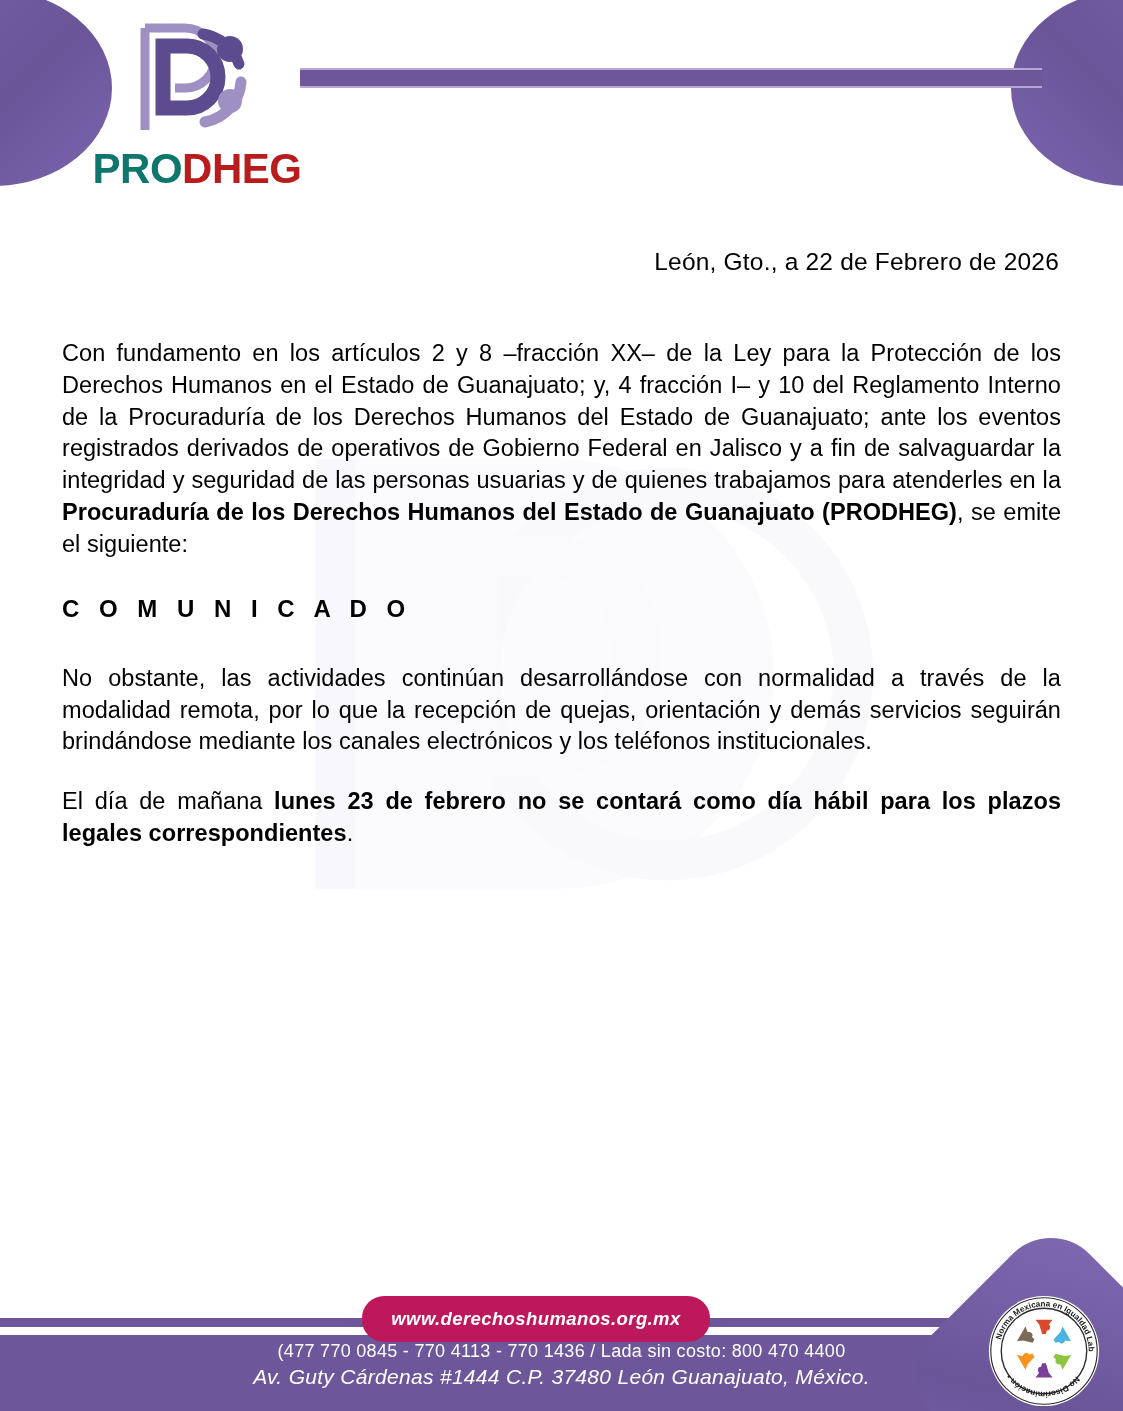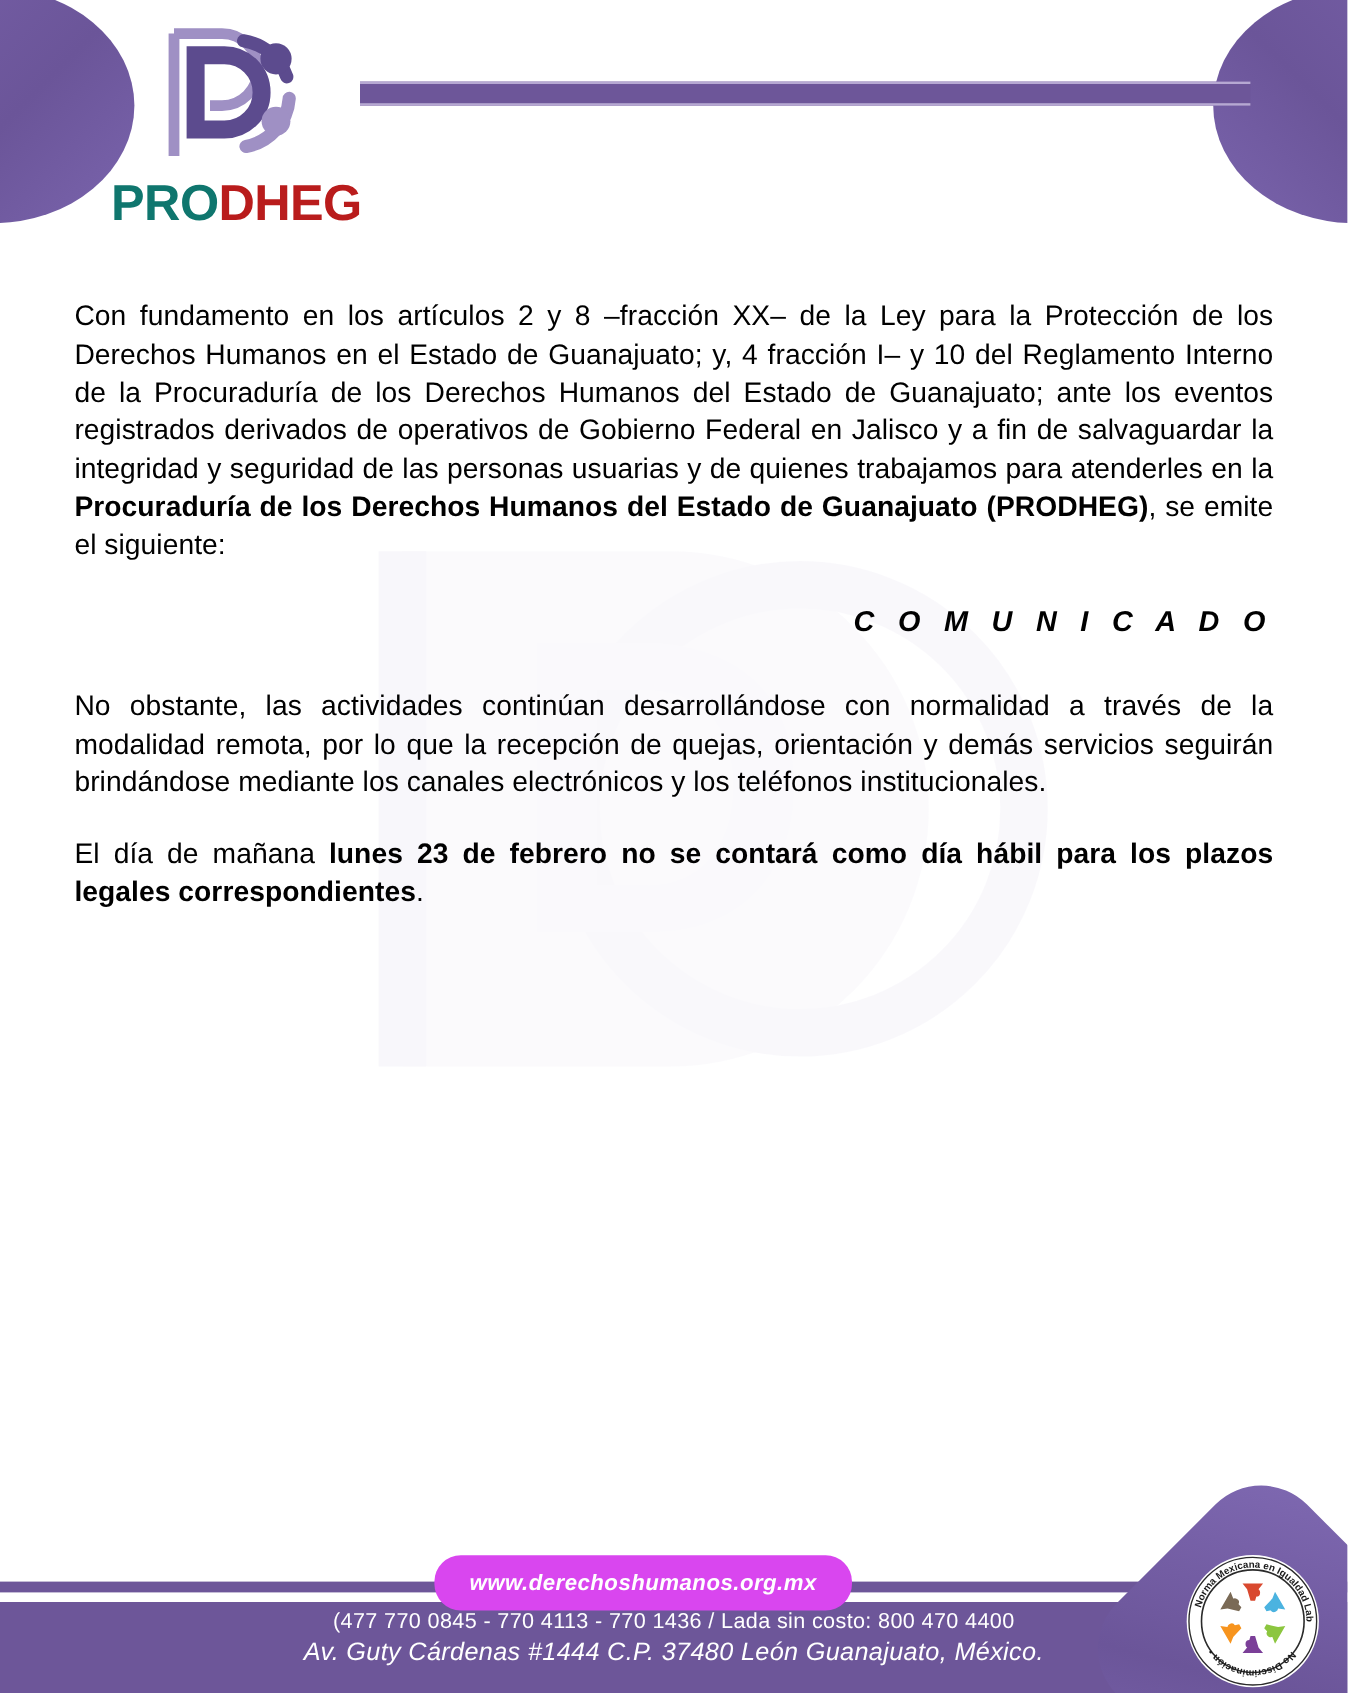--- a/index.html
+++ b/index.html
@@ -112,26 +112,25 @@
   p.para {
     font-size: 23.5px;
     line-height: 1.355;
     text-align: justify;
     text-justify: inter-word;
     margin: 0 0 28px 0;
     letter-spacing: 0.05px;
   }
   p.para b { font-weight: bold; }
   .comunicado {
-    text-align: right;
+    text-align: left;
     font-size: 24px;
     font-weight: bold;
     letter-spacing: 6.5px;
     margin: 34px 0 40px 0;
-    font-style: italic;
   }
 
   
   .footer {
     position: absolute;
     left: 0;
     bottom: 0;
     width: 1123px;
     height: 131px;
     z-index: 4;
@@ -161,21 +160,21 @@
     background: linear-gradient(150deg, #7f69b2 0%, #6b5599 60%, #7a64ad 100%);
     border-radius: 54px;
     transform: rotate(45deg);
   }
   .url-pill {
     position: absolute;
     left: 362px;
     top: 16px;
     width: 348px;
     height: 46px;
-    background: #d946ef;
+    background: #be185d;
     border-radius: 22px;
     display: flex;
     align-items: center;
     justify-content: center;
   }
   .url-pill span {
     color: #ffffff;
     font-size: 18.5px;
     font-weight: bold;
     font-style: italic;
@@ -239,20 +238,21 @@
       <path d="M72 16 a46 46 0 0 1 36 30" fill="none" stroke="#5c4b8e" stroke-width="11" stroke-linecap="round"></path>
 
       <circle cx="99" cy="31" r="13" fill="#5c4b8e"></circle>
       <circle cx="99" cy="83" r="12" fill="#9f90c4"></circle>
     </svg>
     <div class="logo-word"><span class="w-pro">PRO</span><span class="w-dheg">DHEG</span></div>
   </div>
 
   <div class="doc-body">
 
+    <div class="date-line">León, Gto., a 22 de Febrero de 2026</div>
 
     <p class="para"><span>Con fundamento en los artículos 2 y 8 –fracción XX– de la Ley para la Protección de los Derechos Humanos en el Estado de Guanajuato; y, 4  fracción I– y 10 del Reglamento Interno de la Procuraduría de los Derechos Humanos del Estado de Guanajuato; ante los eventos registrados derivados de operativos de Gobierno Federal en Jalisco y a fin de salvaguardar la integridad y seguridad de las personas usuarias y de quienes trabajamos para atenderles en la </span><b>Procuraduría de los Derechos Humanos del Estado de Guanajuato (PRODHEG)</b><span>, se emite el siguiente:</span></p>
 
     <div class="comunicado">C O M U N I C A D O</div>
 
 
     <p class="para">No obstante, las actividades continúan desarrollándose con normalidad a través de la modalidad remota, por lo que la recepción de quejas, orientación y demás servicios seguirán brindándose mediante los canales electrónicos y los teléfonos institucionales.</p>
 
     <p class="para"><span>El día de mañana </span><b>lunes 23 de febrero no se contará como día hábil para los plazos legales correspondientes</b><span>.</span></p>
 

